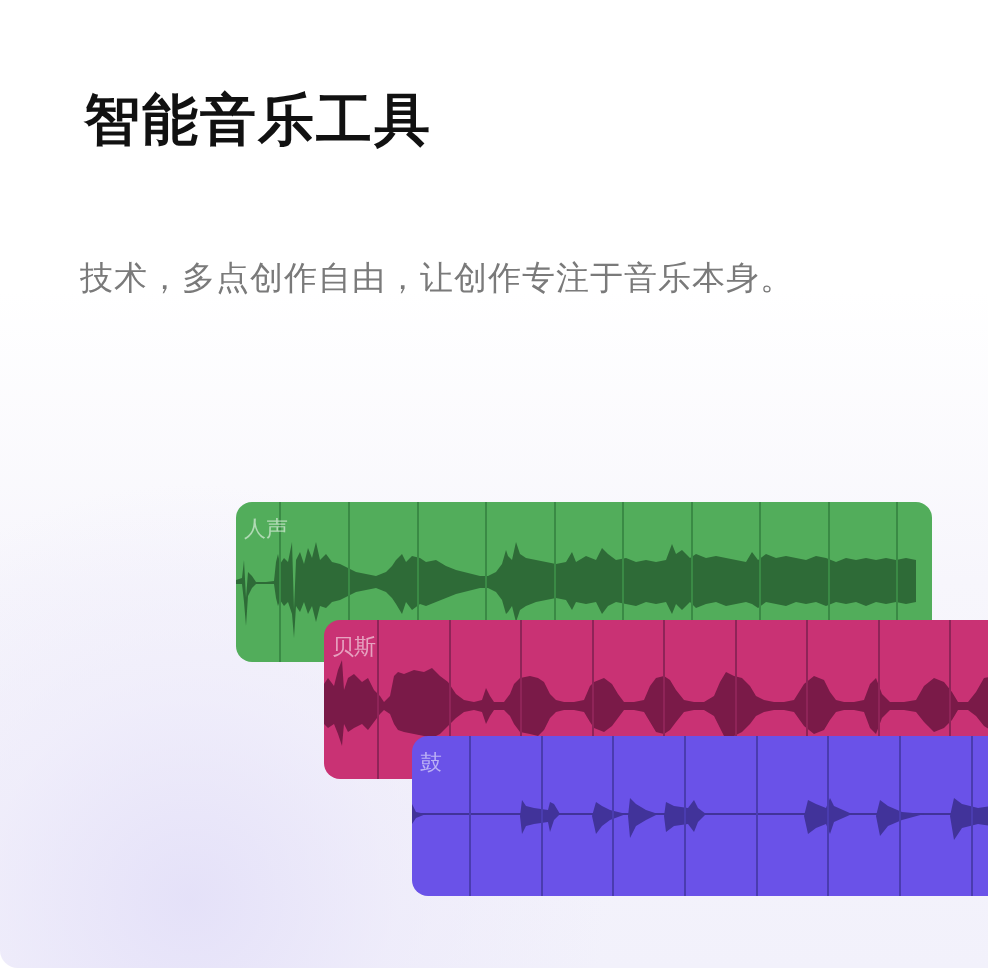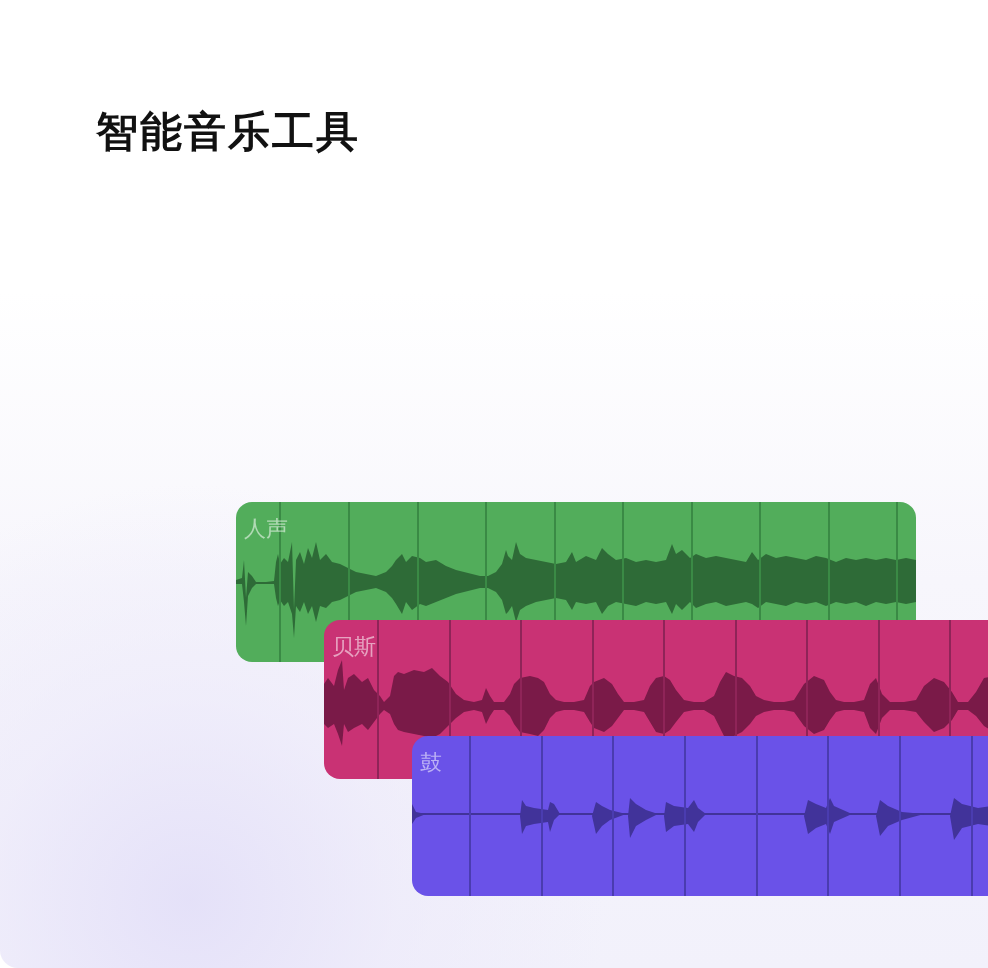--- a/index.html
+++ b/index.html
@@ -10,48 +10,49 @@
   }
   .card {
     position:absolute; left:0; top:0; width:988px; height:968px;
     border-radius:0 0 0 18px; overflow:hidden;
     background:
       radial-gradient(ellipse 520px 520px at 190px 900px, rgba(226,222,248,0.85) 0%, rgba(236,233,250,0.6) 40%, rgba(255,255,255,0) 80%),
       linear-gradient(180deg, #ffffff 0%, #ffffff 30%, #f7f6fc 60%, #f2f1fb 100%);
   }
   .title {
     position:absolute; left:80px; top:84px;
-    font-size:42px; font-weight:bold; color:#111111; letter-spacing:2px;
-    line-height:64px; margin:16px;
+    font-size:56px; font-weight:bold; color:#111111; letter-spacing:2px;
+    line-height:64px; margin:4px;
   }
   .desc {
     position:absolute; left:80px; top:192px; width:840px;
     font-size:33px; color:#7a7a7a; line-height:57px; letter-spacing:1px; margin:0;
   }
   .track {
-    position:absolute; border-radius:16px; overflow:hidden;
+    position:absolute; border-radius:16px; overflow:hidden;padding-left:16px;
   }
   .track .grid-line {
     position:absolute; top:0; bottom:0; width:2px;
   }
   .track .label {
     position:absolute; left:8px; top:12px; font-size:22px; color:rgba(255,255,255,0.55);
   }
   .track svg.wave { position:absolute; left:0; top:0; }
   #t-vocal { left:236px; top:502px; width:680px; height:160px; background:#52ad5b; }
   #t-bass  { left:324px; top:620px; width:690px; height:159px; background:#c93274; }
   #t-drum  { left:412px; top:736px; width:600px; height:160px; background:#6a52e8; }
 </style>
 </head>
 <body>
 
 <div class="card">
   <h1 class="title">智能音乐工具</h1>
   <p class="desc">
     <br>
+    <span>技术，多点创作自由，让创作专注于音乐本身。</span>
   </p>
 
   <div class="track" id="t-vocal">
     <svg class="wave" width="680" height="160">
       <g fill="#2e6b37">
         <path d="M0 78 L6 76 L8 58 L10 96 L12 70 L16 74 L20 80 L30 80 L38 79 L40 60 L42 52 L44 62 L48 56 L52 60 L56 40 L58 108 L60 58 L64 50 L68 62 L72 46 L76 56 L80 40 L84 58 L90 52 L96 60 L104 62 L112 66 L120 70 L130 72 L140 74 L150 70 L156 64 L160 58 L166 52 L170 60 L176 54 L184 56 L190 60 L200 58 L210 64 L220 68 L228 70 L236 72 L244 74 L252 74 L260 70 L266 62 L270 48 L272 54 L276 58 L280 40 L284 52 L290 56 L300 58 L310 60 L320 62 L330 60 L336 50 L340 60 L350 54 L360 58 L366 46 L372 52 L380 58 L390 56 L400 60 L410 58 L420 60 L430 58 L436 42 L440 52 L446 48 L454 56 L460 52 L470 56 L480 54 L490 56 L500 58 L510 60 L516 50 L522 58 L530 52 L540 56 L550 54 L560 56 L570 58 L580 54 L590 56 L600 60 L610 56 L620 58 L630 56 L640 58 L650 56 L660 58 L670 56 L680 58
           L680 100 L670 102 L660 100 L650 102 L640 100 L630 104 L620 100 L610 102 L600 100 L590 104 L580 100 L570 102 L560 100 L550 104 L540 102 L530 100 L522 106 L516 102 L510 100 L500 102 L490 104 L480 100 L470 102 L460 106 L454 100 L446 108 L440 102 L436 112 L430 100 L420 102 L410 100 L400 104 L390 102 L380 100 L372 104 L366 112 L360 100 L350 102 L340 100 L336 108 L330 98 L320 96 L310 98 L300 100 L290 104 L284 108 L280 120 L276 104 L272 110 L270 112 L266 98 L260 90 L252 86 L244 86 L236 88 L228 90 L220 92 L210 96 L200 100 L190 104 L184 102 L176 108 L170 100 L166 112 L160 102 L156 96 L150 90 L140 86 L130 88 L120 90 L112 94 L104 98 L96 100 L90 106 L84 104 L80 120 L76 104 L72 112 L68 100 L64 110 L60 104 L58 136 L56 112 L52 100 L48 104 L44 98 L42 104 L40 96 L38 82 L30 82 L20 82 L16 86 L12 94 L10 124 L8 100 L6 82 L0 82 Z"></path>
       </g>
     </svg>
     <div class="grid-line" style="left:43px;background:#3a8a45"></div>

